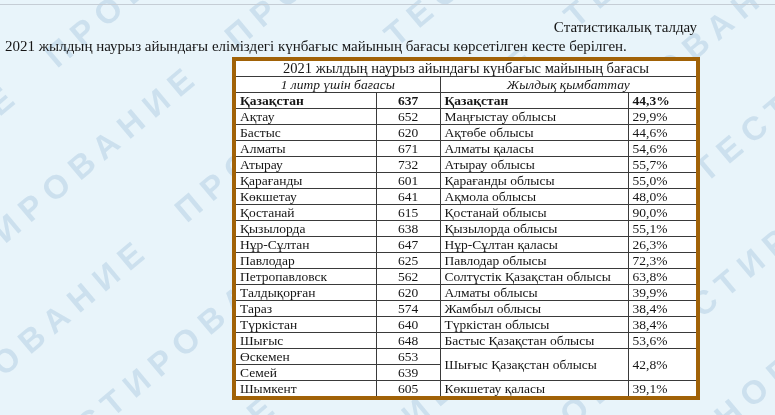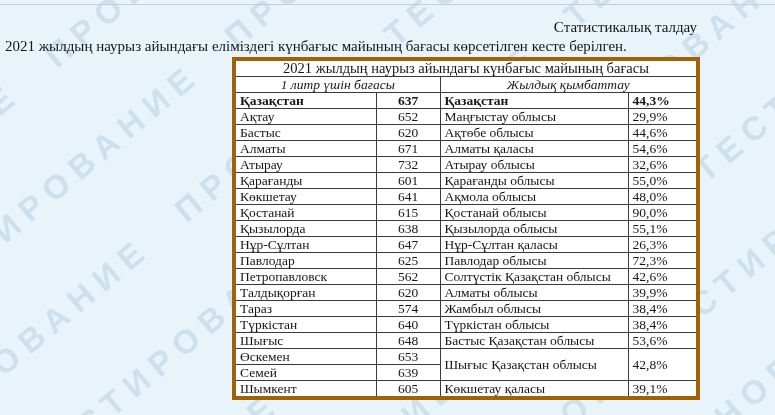--- a/index.html
+++ b/index.html
@@ -120,21 +120,21 @@
   <tr>
     <td class="city">Алматы</td>
     <td class="price-val">671</td>
     <td class="region">Алматы қаласы</td>
     <td class="pct">54,6%</td>
   </tr>
   <tr>
     <td class="city">Атырау</td>
     <td class="price-val">732</td>
     <td class="region">Атырау облысы</td>
-    <td class="pct">32,6%</td>
+    <td class="pct">55,7%</td>
   </tr>
   <tr>
     <td class="city">Қарағанды</td>
     <td class="price-val">601</td>
     <td class="region">Қарағанды облысы</td>
     <td class="pct">55,0%</td>
   </tr>
   <tr>
     <td class="city">Көкшетау</td>
     <td class="price-val">641</td>
@@ -162,21 +162,21 @@
   <tr>
     <td class="city">Павлодар</td>
     <td class="price-val">625</td>
     <td class="region">Павлодар облысы</td>
     <td class="pct">72,3%</td>
   </tr>
   <tr>
     <td class="city">Петропавловск</td>
     <td class="price-val">562</td>
     <td class="region">Солтүстік Қазақстан облысы</td>
-    <td class="pct">42,6%</td>
+    <td class="pct">63,8%</td>
   </tr>
   <tr>
     <td class="city">Талдықорған</td>
     <td class="price-val">620</td>
     <td class="region">Алматы облысы</td>
     <td class="pct">39,9%</td>
   </tr>
   <tr>
     <td class="city">Тараз</td>
     <td class="price-val">574</td>

